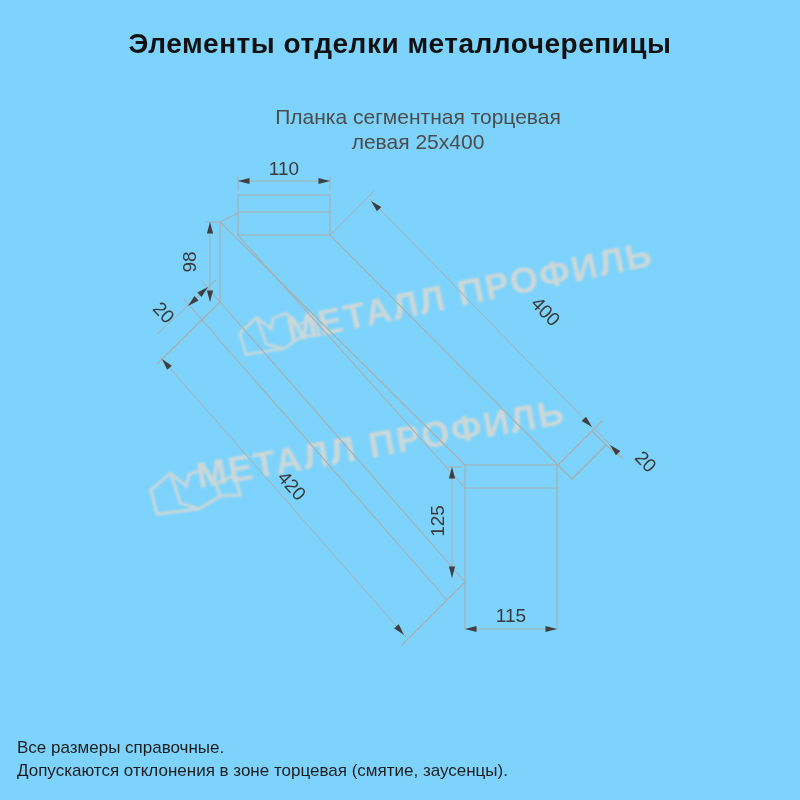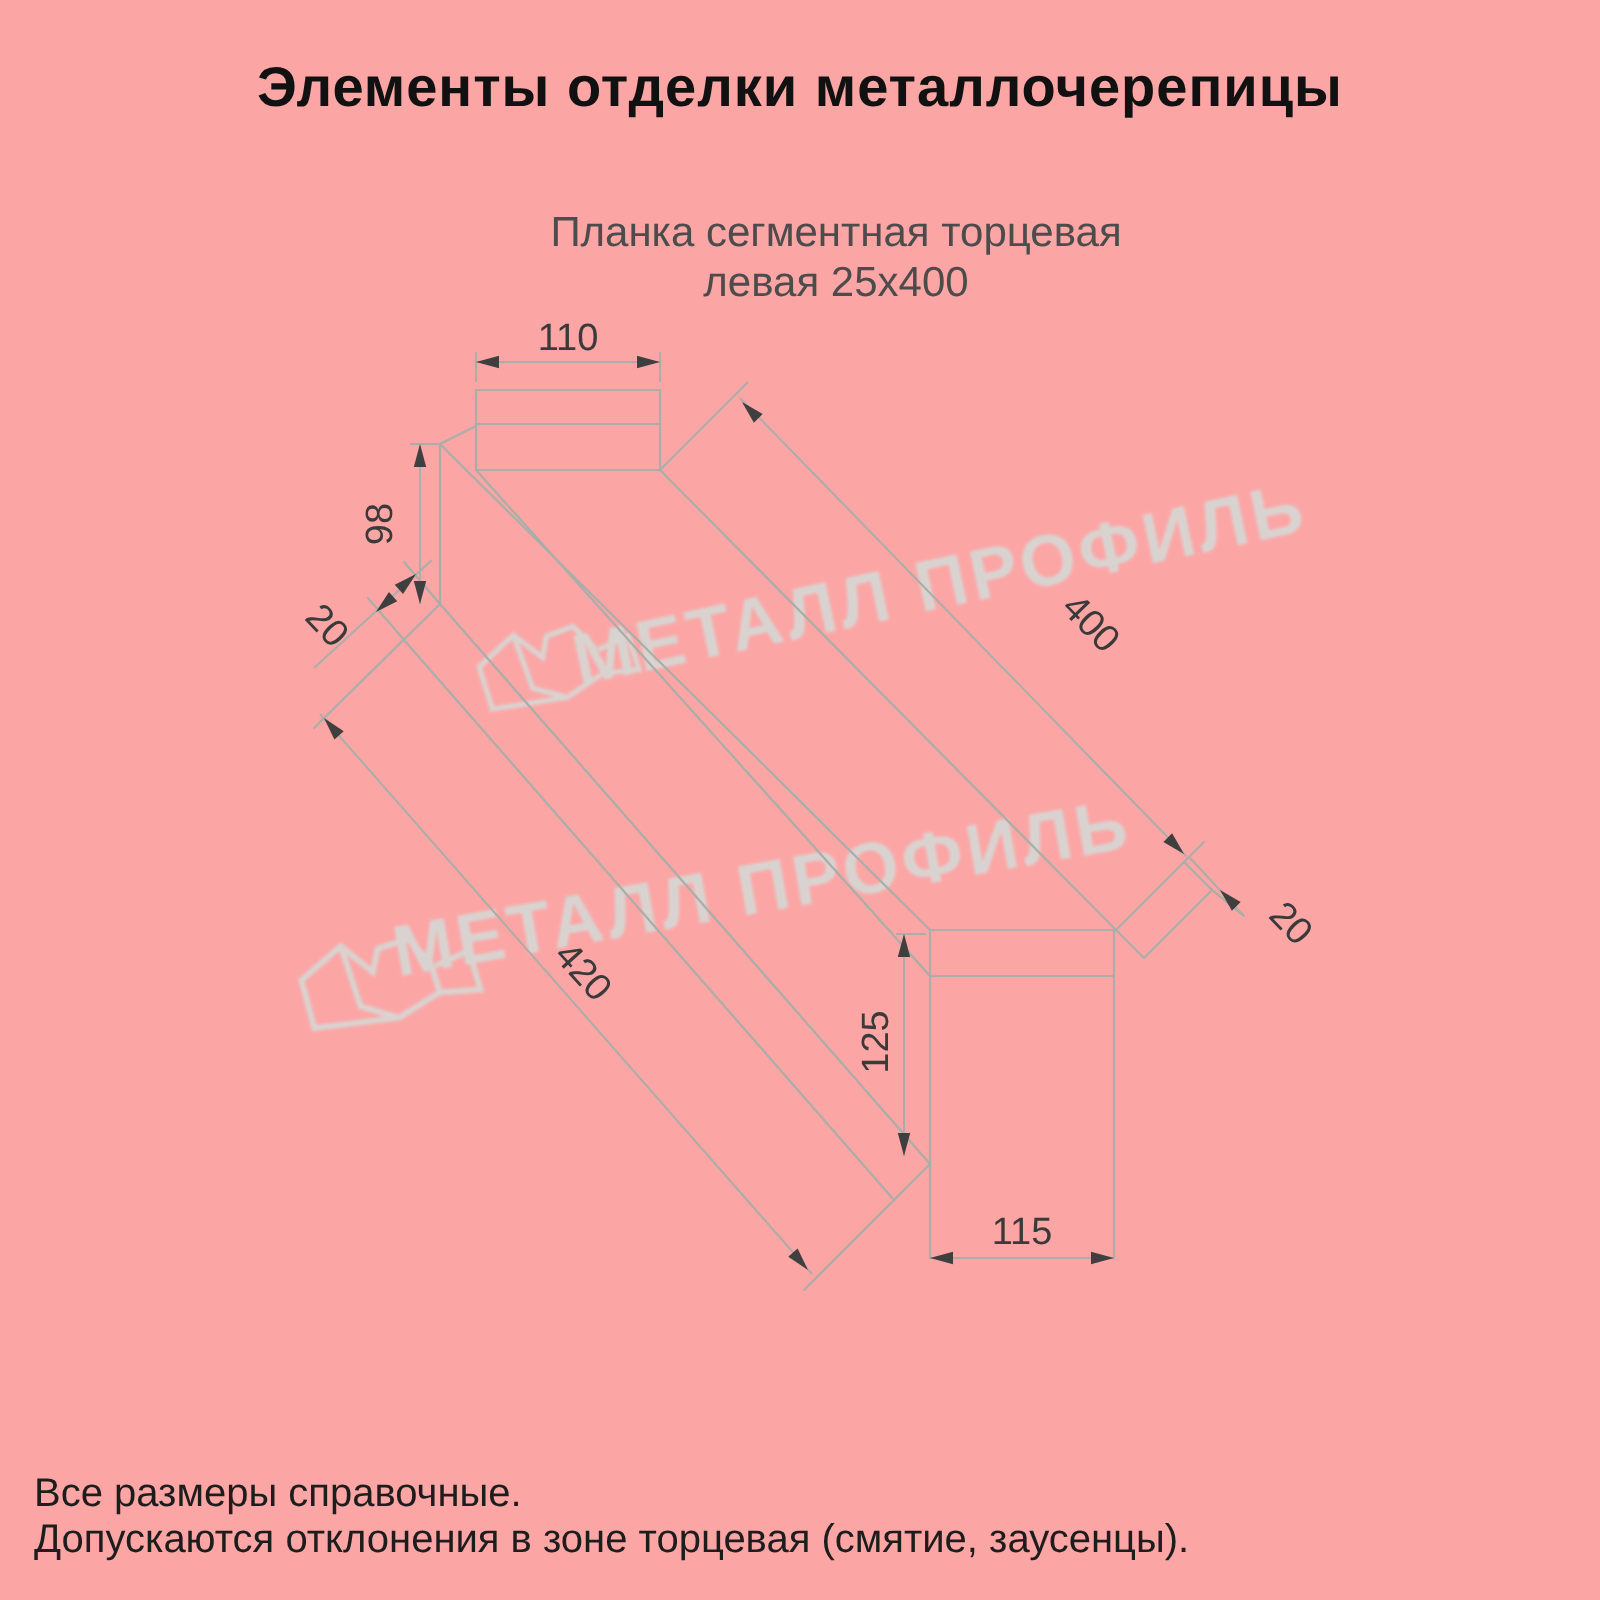--- a/index.html
+++ b/index.html
@@ -1,30 +1,30 @@
 <!DOCTYPE html>
 <html><head>
 <meta charset="utf-8">
 <style>
   html,body{margin:0;padding:0;background:#ffffff;}
   .canvas{
-    position:relative;width:800px;height:800px;background:#fca5a5;overflow:hidden;
+    position:relative;width:800px;height:800px;background:#7dd3fc;overflow:hidden;
     font-family:"Liberation Sans", sans-serif;
   }
   .title{
     position:absolute;top:28px;left:0;width:800px;text-align:center;
     font-size:28px;font-weight:bold;color:#111;letter-spacing:0.5px;
   }
   .subtitle{
     position:absolute;top:104px;left:18px;width:800px;text-align:center;
     font-size:21px;line-height:25px;color:#4c4c4c;
   }
   .notes{
     position:absolute;left:17px;bottom:18px;color:#1d1d1d;
-    font-size:20px;line-height:23px;
+    font-size:17px;line-height:23px;
   }
   svg text.dim{
     font-family:"Liberation Sans", sans-serif;
     font-size:19px;fill:#3a3a3a;
   }
   svg text.wm{
     font-family:"Liberation Sans", sans-serif;
     font-size:36px;font-weight:bold;letter-spacing:2px;fill:#d5d9d5;
   }
 </style>

